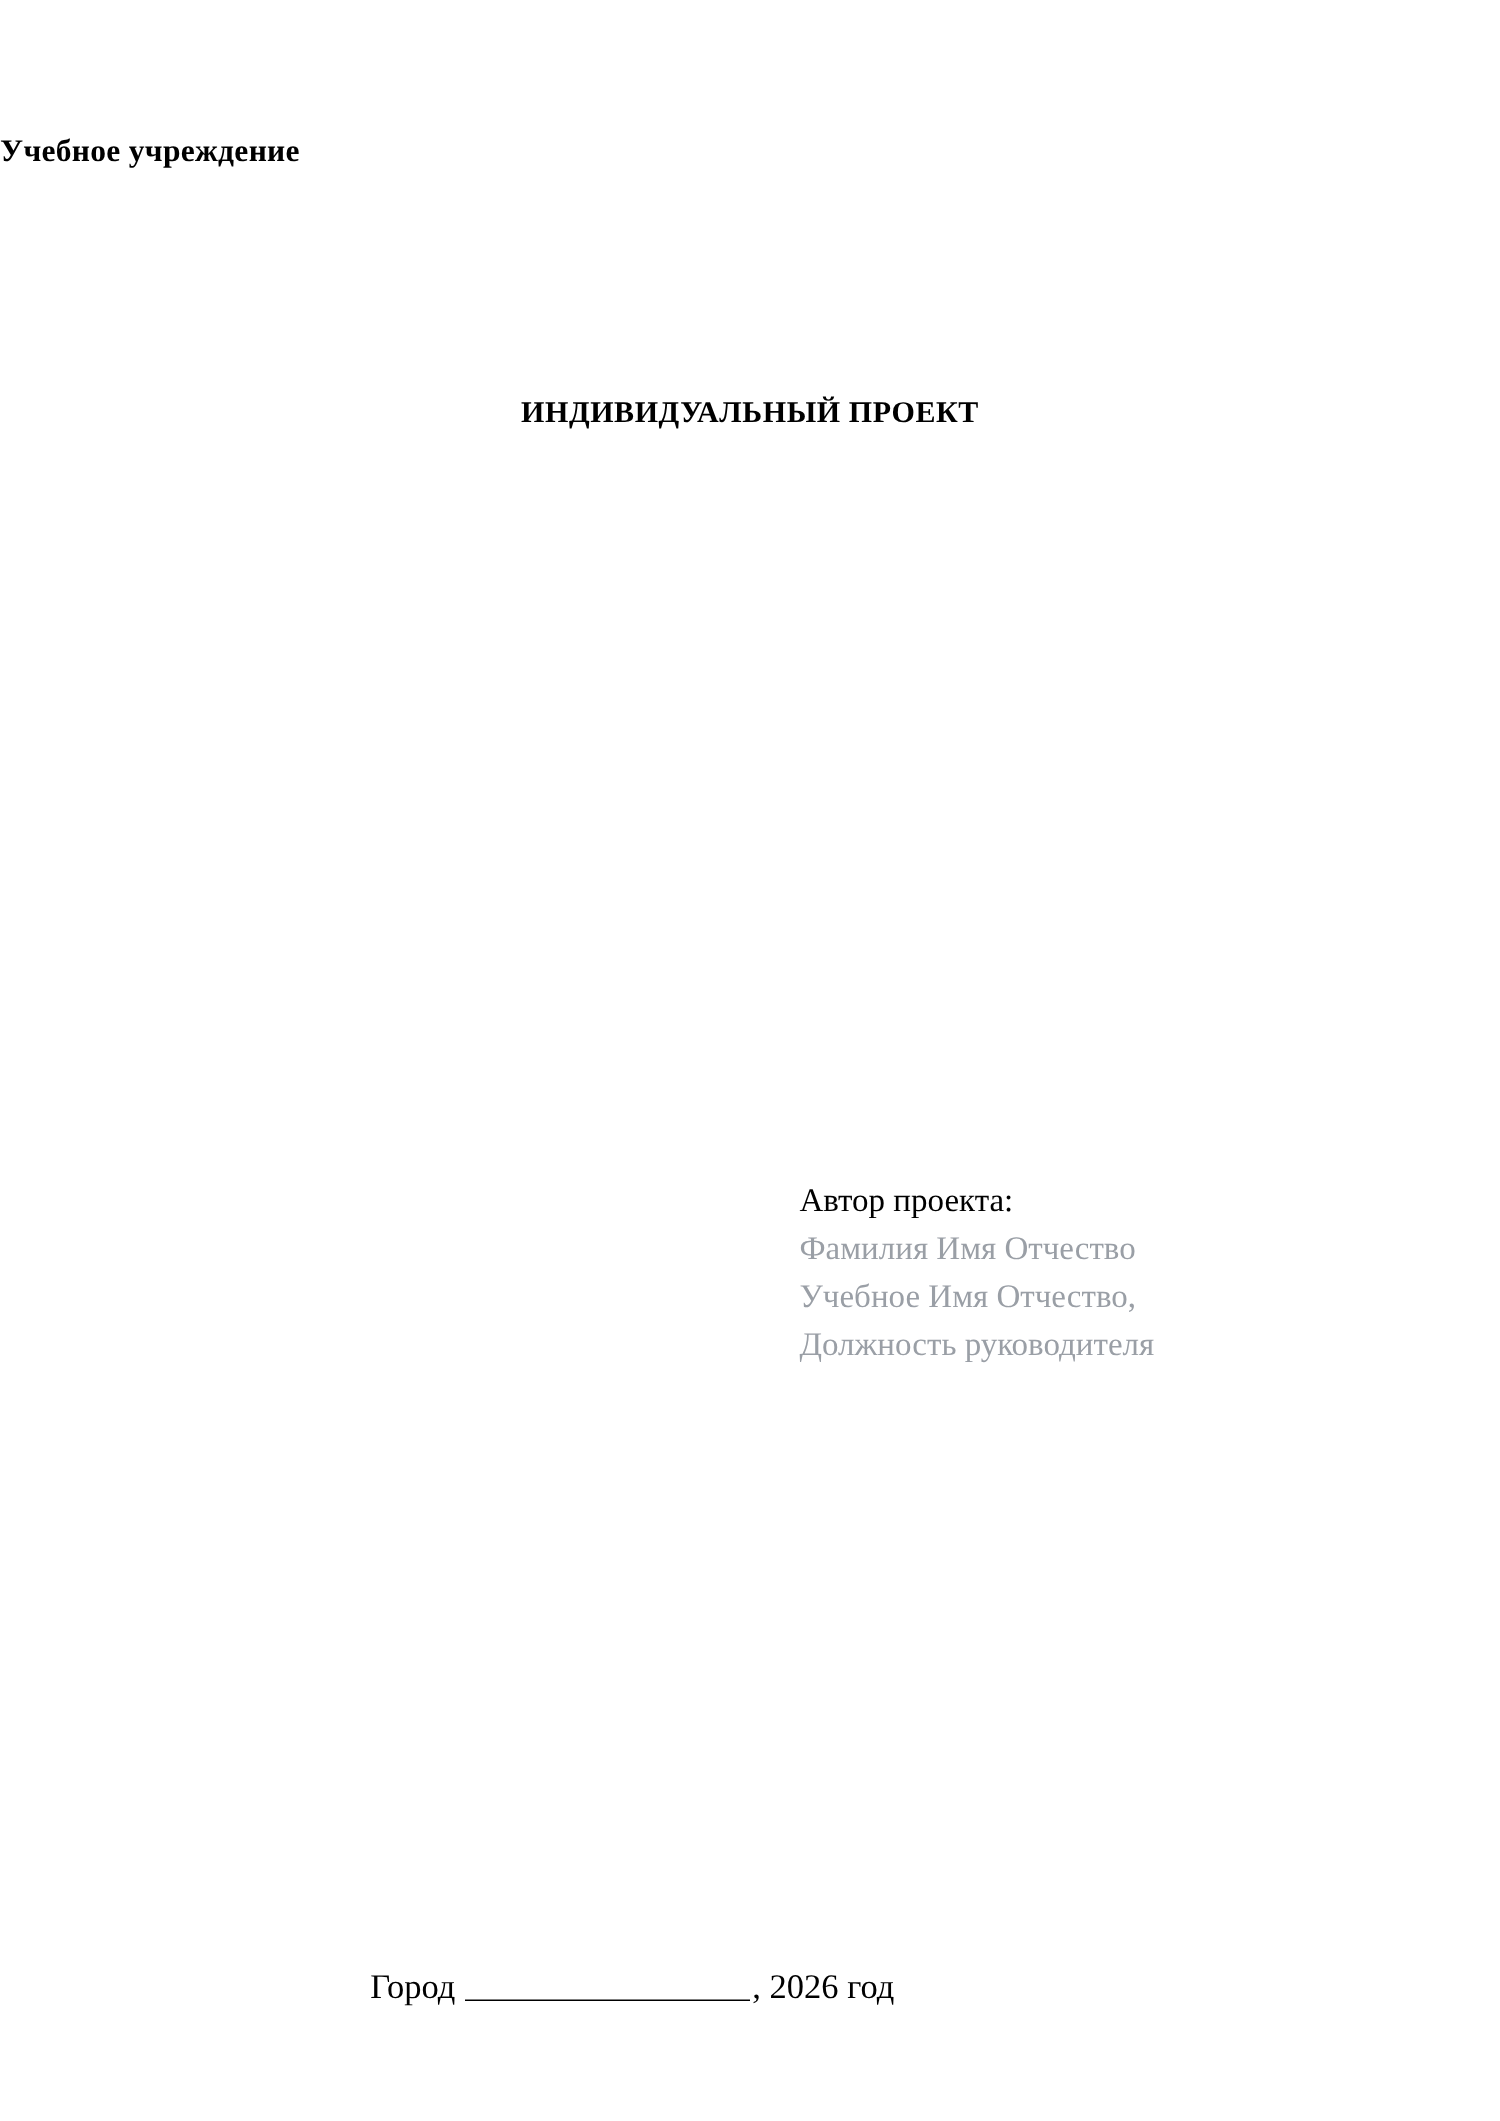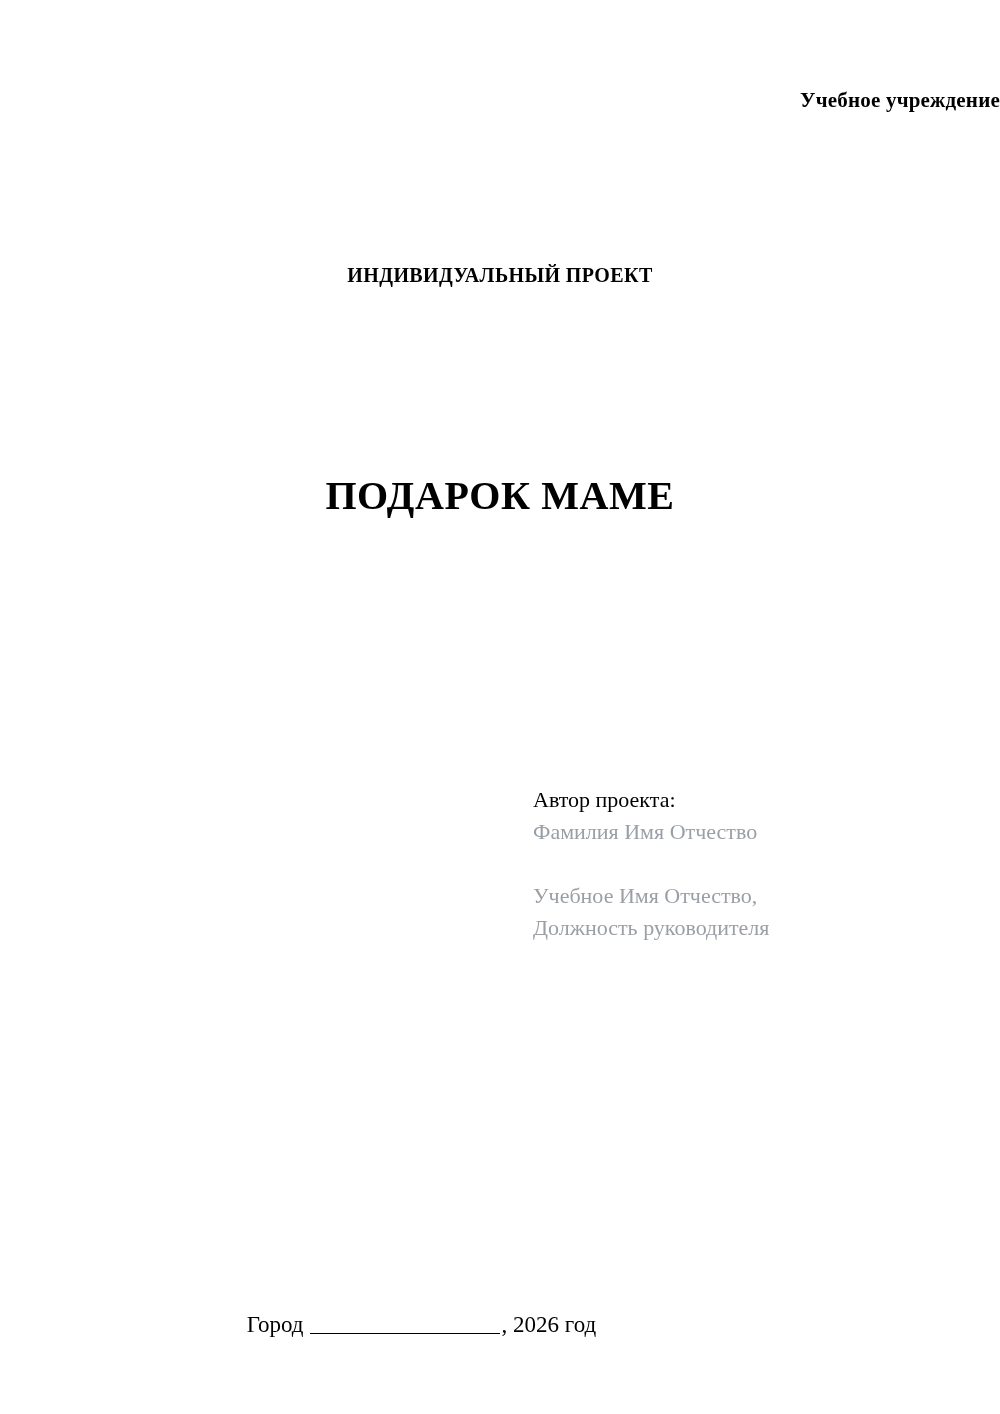--- a/index.html
+++ b/index.html
@@ -23,21 +23,21 @@
     box-sizing: border-box;
     background: #ffffff;
   }
 
   
   .institution {
     position: absolute;
     top: 88px;
     left: 0;
     width: 1000px;
-    text-align: right;
+    text-align: left;
     font-size: 21px;
     font-weight: bold;
     letter-spacing: 0.2px;
   }
 
   
   .doc-kind {
     position: absolute;
     top: 264px;
     left: 0;
@@ -62,21 +62,20 @@
 
   
   .credits {
     position: absolute;
     top: 784px;
     left: 533px;
     width: 400px;
     text-align: left;
   }
   .credits-group {
-    margin-bottom: 32px;
   }
   .credits-group:last-child {
     margin-bottom: 0;
   }
   .credits-label {
     font-size: 22px;
     color: #000000;
     line-height: 1.45;
   }
   .credits-value {
@@ -105,21 +104,20 @@
 </style>
 </head>
 <body>
 
 <div class="page">
 
   <div class="institution">Учебное учреждение</div>
 
   <div class="doc-kind">ИНДИВИДУАЛЬНЫЙ ПРОЕКТ</div>
 
-  <h1 class="doc-title">ПОДАРОК МАМЕ</h1>
 
   <div class="credits">
 
     <div class="credits-group">
       <div class="credits-label">Автор проекта:</div>
       <div class="credits-value">Фамилия Имя Отчество</div>
     </div>
 
     <div class="credits-group">
       <div class="credits-value">Учебное Имя Отчество,</div>

